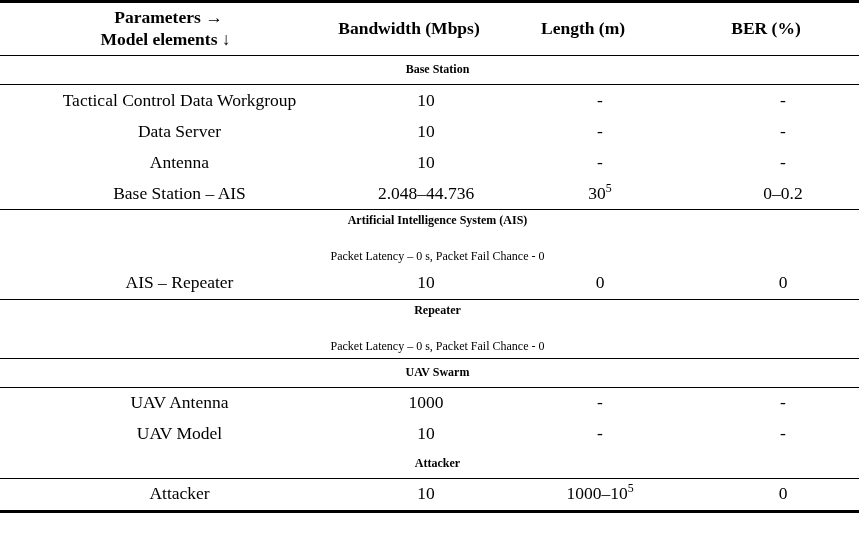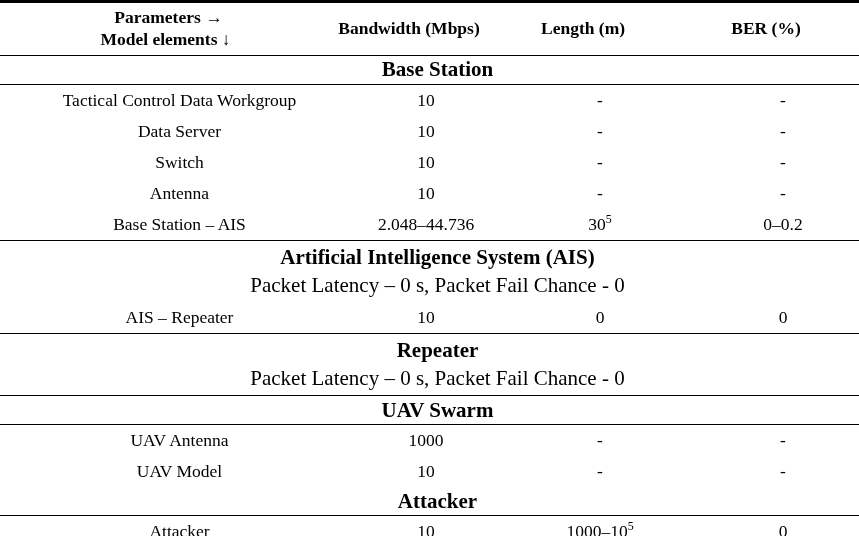--- a/index.html
+++ b/index.html
@@ -59,40 +59,41 @@
     text-align: center;
     line-height: 1.28;
     padding: 3px 0 4px 0;
   }
   .hdr-corner .ln1 { display: block; padding-left: 12px; }
   .hdr-corner .ln2 { display: block; padding-left: 6px; }
 
   
   .section-cell {
     font-weight: bold;
-    font-size: 21px;
+    font-size: 12px;
     height: 28px;
     text-align: center;
     padding-left: 16px;
   }
   .section-cell.with-sub {
     height: auto;
     padding-top: 3px;
     padding-bottom: 3px;
   }
   .section-cell .sec-title {
     display: block;
     font-weight: bold;
     line-height: 1.28;
   }
   .section-cell .sec-sub {
     display: block;
     font-weight: normal;
     line-height: 1.30;
     padding-top: 1px;
+    margin-top: 20px;
   }
 
   
   tr.data-row > td {
     height: 31px;
     font-size: 17.5px;
     font-weight: normal;
     padding-left: 34px;
   }
   td.cell-element { text-align: center; }
@@ -142,26 +143,20 @@
         <td class="cell-value dash">-</td>
         <td class="cell-value dash">-</td>
       </tr>
       <tr class="data-row">
         <td class="cell-element">Data Server</td>
         <td class="cell-value">10</td>
         <td class="cell-value dash">-</td>
         <td class="cell-value dash">-</td>
       </tr>
       <tr class="data-row">
-        <td class="cell-element">Switch</td>
-        <td class="cell-value">10</td>
-        <td class="cell-value dash">-</td>
-        <td class="cell-value dash">-</td>
-      </tr>
-      <tr class="data-row">
         <td class="cell-element">Antenna</td>
         <td class="cell-value">10</td>
         <td class="cell-value dash">-</td>
         <td class="cell-value dash">-</td>
       </tr>
       <tr class="data-row rule-below">
         <td class="cell-element">Base Station – AIS</td>
         <td class="cell-value">2.048–44.736</td>
         <td class="cell-value"><span>30</span><sup>5</sup></td>
         <td class="cell-value">0–0.2</td>

